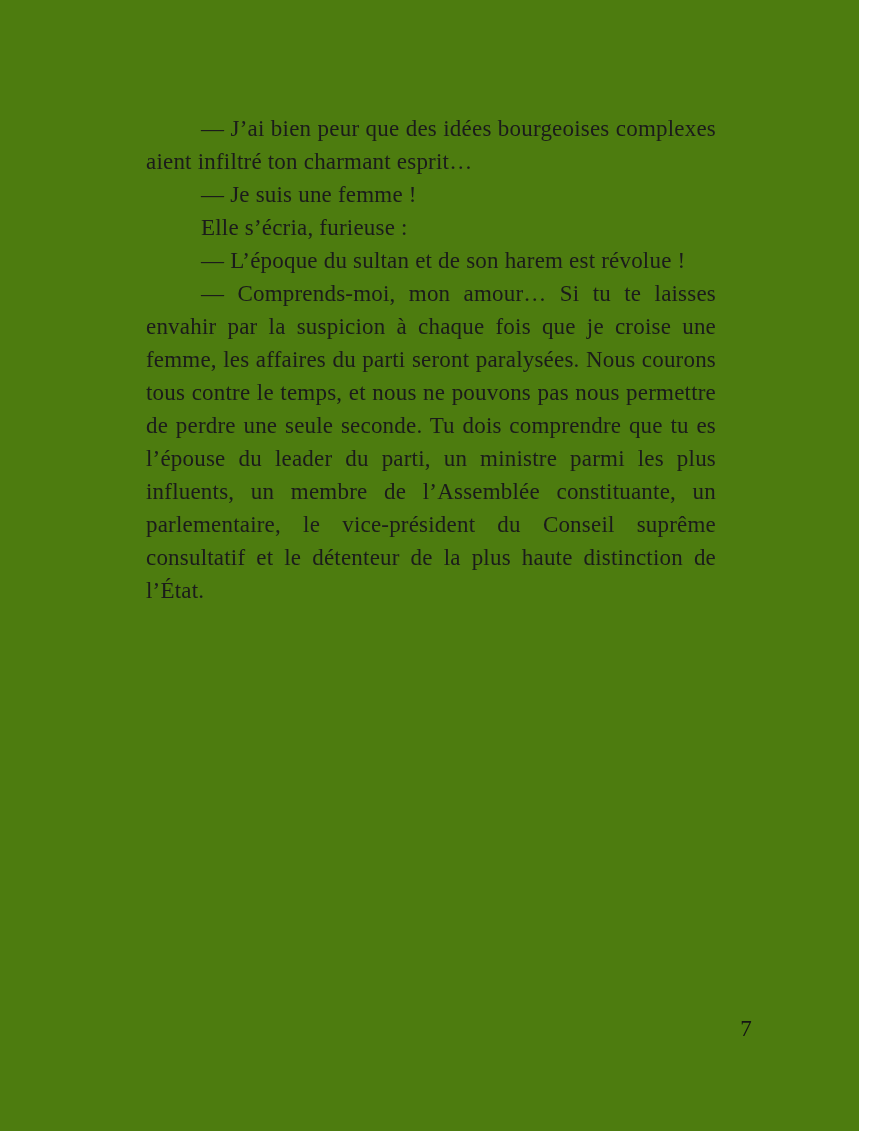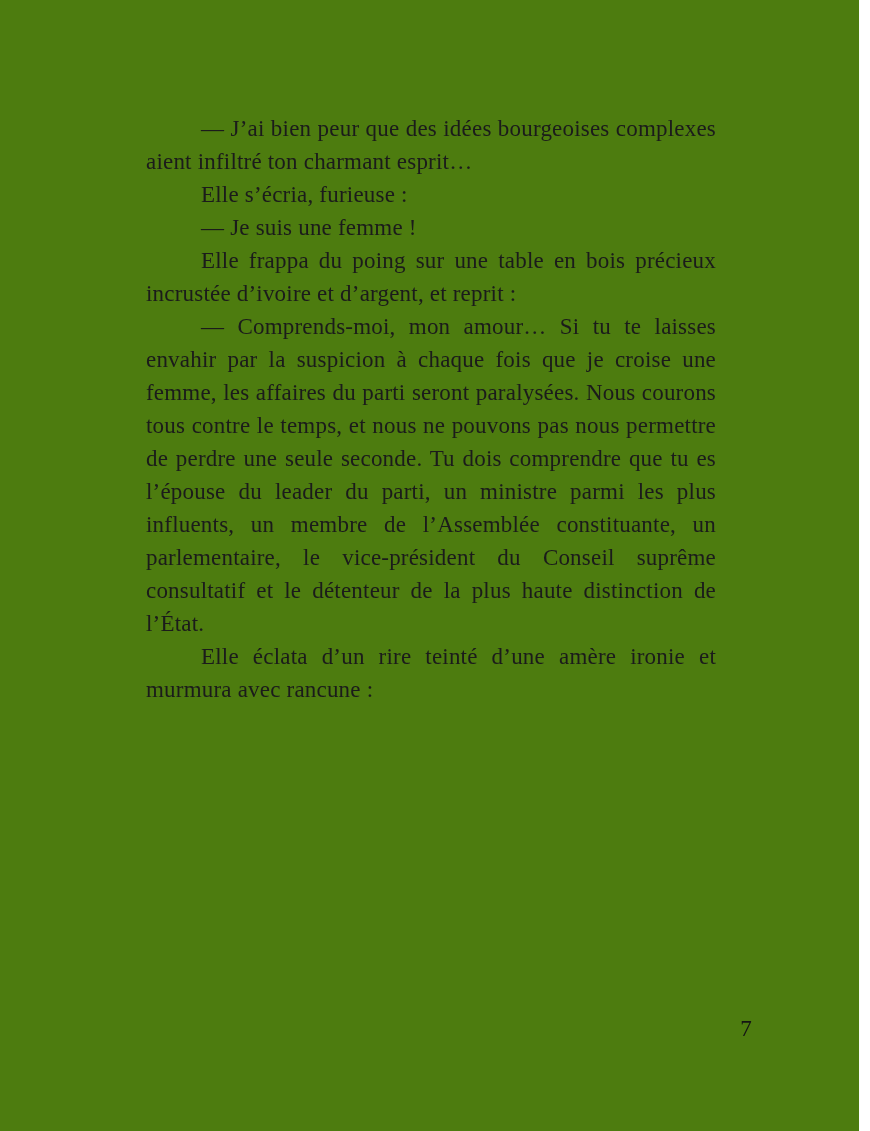--- a/index.html
+++ b/index.html
@@ -44,20 +44,19 @@
     text-align: center;
     color: #141414;
   }
 </style>
 </head>
 <body>
 
 <div class="page">
   <div class="text-block" id="textBlock">
       <p>—&nbsp;J’ai bien peur que des idées bourgeoises com­plexes aient infiltré ton charmant esprit…</p>
+      <p>—&nbsp;Je suis une femme&nbsp;!</p>
       <p>Elle s’écria, furieuse&nbsp;:</p>
-      <p>—&nbsp;Je suis une femme&nbsp;!</p>
-      <p>Elle frappa du poing sur une table en bois précieux incrustée d’ivoire et d’argent, et reprit&nbsp;:</p>
+      <p>—&nbsp;L’époque du sultan et de son harem est révolue&nbsp;!</p>
       <p>—&nbsp;Comprends-moi, mon amour… Si tu te laisses envahir par la suspicion à chaque fois que je croise une femme, les affaires du parti seront paralysées. Nous courons tous contre le temps, et nous ne pouvons pas nous permettre de perdre une seule seconde. Tu dois comprendre que tu es l’épouse du leader du parti, un ministre parmi les plus influents, un membre de l’As­semblée constituante, un parlementaire, le vice-président du Conseil suprême consultatif et le détenteur de la plus haute distinction de l’État.</p>
-      <p>Elle éclata d’un rire teinté d’une amère ironie et murmura avec  rancune&nbsp;:</p>
     </div>
   <div class="folio">7</div>
 </div>
 
 </body></html>

